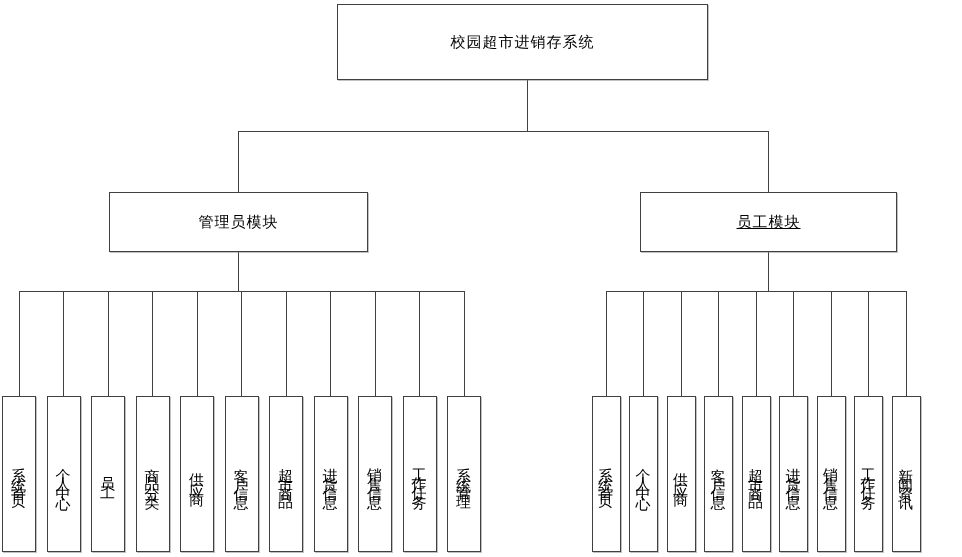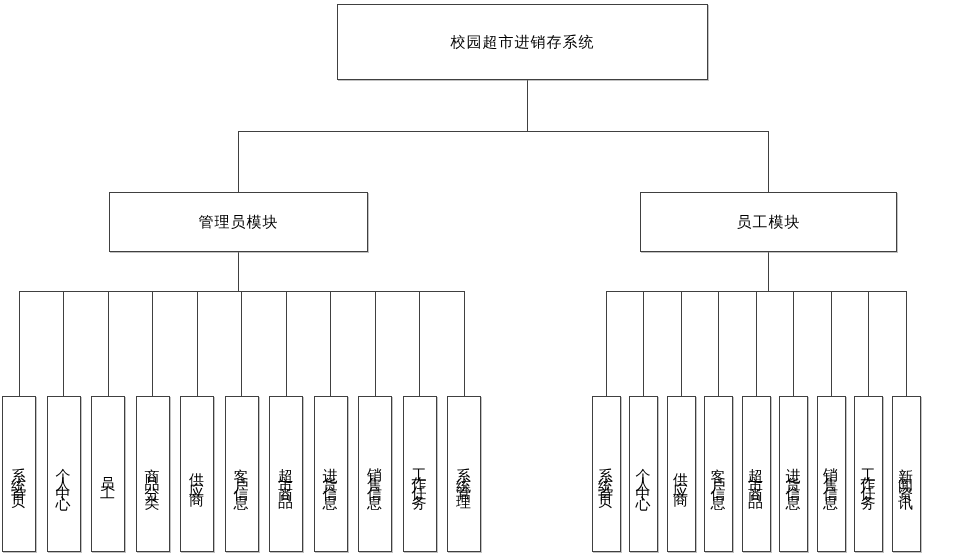--- a/index.html
+++ b/index.html
@@ -69,21 +69,21 @@
     </svg>
 
   <div class="box" id="mod-0" style="left: 109px; top: 192px; width: 259px; height: 60px;">
     <span class="lbl">管理员模块</span>
   </div>
 
   <div class="box" id="root-box" style="left: 337px; top: 4px; width: 371px; height: 76px;">
     <span class="lbl">校园超市进销存系统</span>
   </div>
 
-  <div class="box" id="mod-1" style="left: 640px; top: 192px; width: 257px; height: 60px;">
+  <div class="box" id="mod-1" style="left: 640px; top: 192px; width: 257px; height: 60px; text-decoration: underline;">
     <span class="lbl">员工模块</span>
   </div>
 
   <div id="leaves">
       <div class="box leaf" style="left: 2px; top: 396px; width: 34px; height: 156px;">
         <span class="lbl">系统首页</span>
       </div>
       <div class="box leaf" style="left: 46.5px; top: 396px; width: 34px; height: 156px;">
         <span class="lbl">个人中心</span>
       </div>

